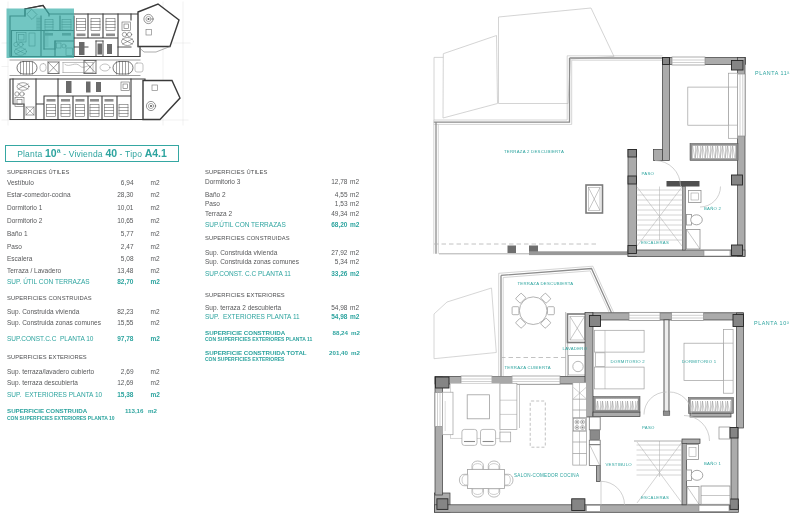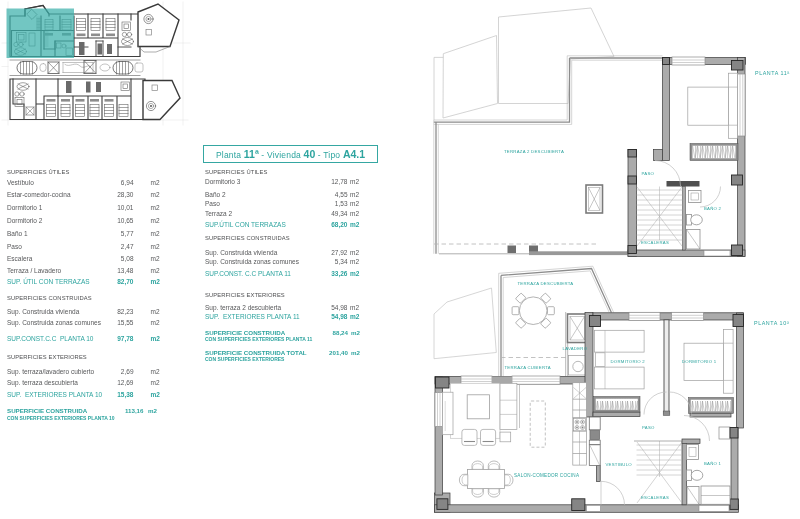--- a/index.html
+++ b/index.html
@@ -550,20 +550,21 @@
 <text x="641" y="498.5">ESCALERAS</text>
 <text x="704" y="465">BAÑO 1</text>
 <text x="514" y="476.5" font-size="4.6" letter-spacing="0.25">SALON-COMEDOR COCINA</text>
 </g>
 
 <text x="754" y="325" fill="#2da49f" font-family="Liberation Sans,sans-serif" font-size="5.4" letter-spacing="0.55">PLANTA 10ª</text>
 </g>
 
 </svg>
 
+<div class="tbox" style="left:5px;top:145px;width:172px;height:15px;line-height:15px">Planta <b>10ª</b> - Vivienda <b>40</b> - Tipo <b>A4.1</b></div>
 
 <div class="hdr" style="left:7px;top:168.5px">SUPERFICIES ÚTILES</div>
 <div class="row" style="left:7px;top:178.5px"><span>Vestíbulo</span><span class="v" style="left:86.5px">6,94</span><span class="u" style="left:143.5px">m2</span></div>
 <div class="row" style="left:7px;top:191px"><span>Estar-comedor-cocina</span><span class="v" style="left:86.5px">28,30</span><span class="u" style="left:143.5px">m2</span></div>
 <div class="row" style="left:7px;top:203.5px"><span>Dormitorio 1</span><span class="v" style="left:86.5px">10,01</span><span class="u" style="left:143.5px">m2</span></div>
 <div class="row" style="left:7px;top:216.5px"><span>Dormitorio 2</span><span class="v" style="left:86.5px">10,65</span><span class="u" style="left:143.5px">m2</span></div>
 <div class="row" style="left:7px;top:229.5px"><span>Baño 1</span><span class="v" style="left:86.5px">5,77</span><span class="u" style="left:143.5px">m2</span></div>
 <div class="row" style="left:7px;top:243px"><span>Paso</span><span class="v" style="left:86.5px">2,47</span><span class="u" style="left:143.5px">m2</span></div>
 <div class="row" style="left:7px;top:255px"><span>Escalera</span><span class="v" style="left:86.5px">5,08</span><span class="u" style="left:143.5px">m2</span></div>
 <div class="row" style="left:7px;top:267px"><span>Terraza / Lavadero</span><span class="v" style="left:86.5px">13,48</span><span class="u" style="left:143.5px">m2</span></div>
@@ -576,21 +577,20 @@
 
 <div class="hdr" style="left:7px;top:353.5px">SUPERFICIES EXTERIORES</div>
 <div class="row" style="left:7px;top:367.5px"><span>Sup. terraza/lavadero cubierto</span><span class="v" style="left:86.5px">2,69</span><span class="u" style="left:143.5px">m2</span></div>
 <div class="row" style="left:7px;top:379px"><span>Sup. terraza descubierta</span><span class="v" style="left:86.5px">12,69</span><span class="u" style="left:143.5px">m2</span></div>
 <div class="row teal" style="left:7px;top:390.5px"><span>SUP.&nbsp; EXTERIORES PLANTA 10</span><span class="v" style="left:86.5px">15,38</span><span class="u" style="left:143.5px">m2</span></div>
 
 <div class="t2" style="left:7px;top:408px">SUPERFICIE CONSTRUIDA<br><span style="font-size:5.0px">CON SUPERFICIES EXTERIORES PLANTA 10</span></div>
 <div class="t2" style="left:103.5px;top:408px;width:40px;text-align:right">113,16</div>
 <div class="t2" style="left:148px;top:408px">m2</div>
 
-<div class="tbox" style="left:203px;top:144.5px;width:173px;height:16.5px;line-height:16.5px">Planta <b>11ª</b> - Vivienda <b>40</b> - Tipo <b>A4.1</b></div>
 
 <div class="hdr" style="left:205px;top:169px">SUPERFICIES ÚTILES</div>
 <div class="row" style="left:205px;top:178px"><span>Dormitorio 3</span><span class="v" style="left:102.5px">12,78</span><span class="u" style="left:145px">m2</span></div>
 <div class="row" style="left:205px;top:190.5px"><span>Baño 2</span><span class="v" style="left:102.5px">4,55</span><span class="u" style="left:145px">m2</span></div>
 <div class="row" style="left:205px;top:200px"><span>Paso</span><span class="v" style="left:102.5px">1,53</span><span class="u" style="left:145px">m2</span></div>
 <div class="row" style="left:205px;top:209.5px"><span>Terraza 2</span><span class="v" style="left:102.5px">49,34</span><span class="u" style="left:145px">m2</span></div>
 <div class="row teal" style="left:205px;top:221px"><span>SUP.ÚTIL CON TERRAZAS</span><span class="v" style="left:102.5px">68,20</span><span class="u" style="left:145px">m2</span></div>
 
 <div class="hdr" style="left:205px;top:234.5px">SUPERFICIES CONSTRUIDAS</div>
 <div class="row" style="left:205px;top:248.5px"><span>Sup. Construida vivienda</span><span class="v" style="left:102.5px">27,92</span><span class="u" style="left:145px">m2</span></div>

